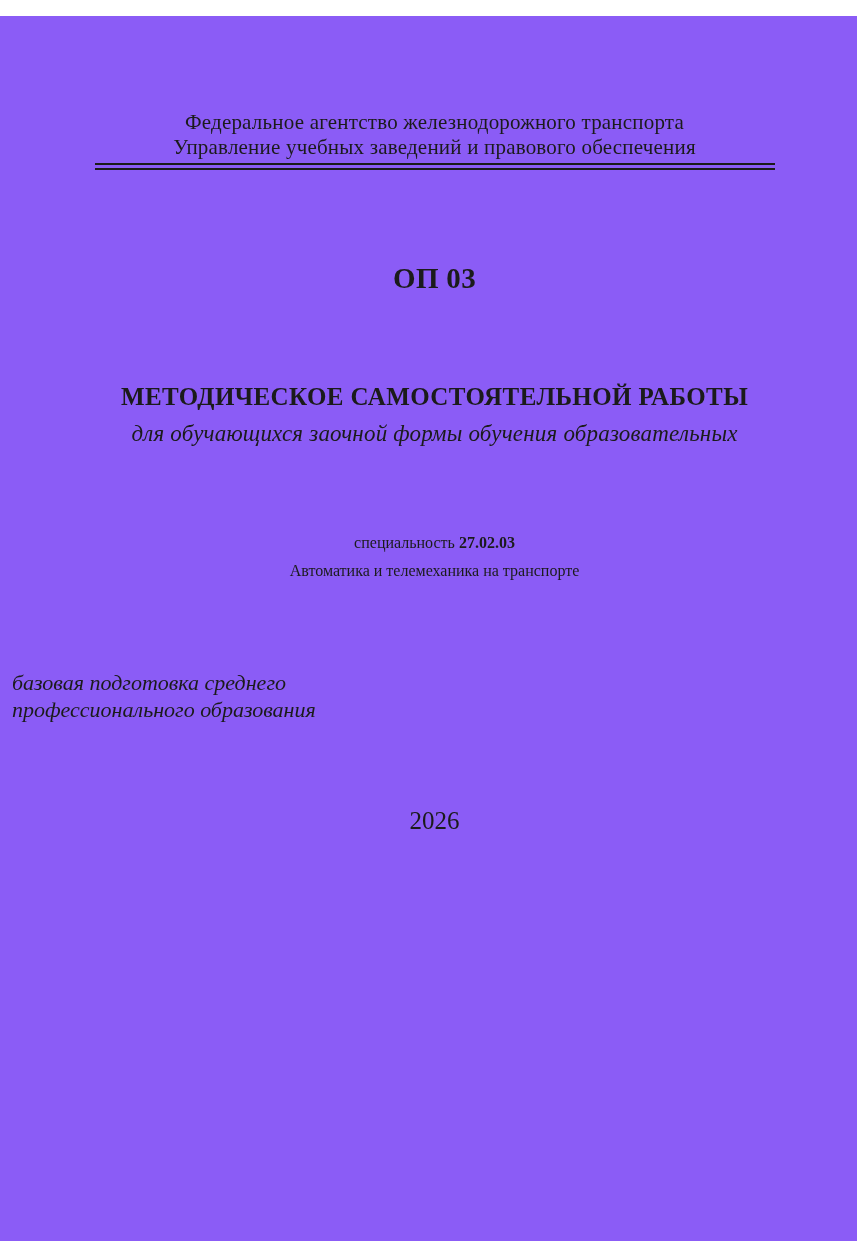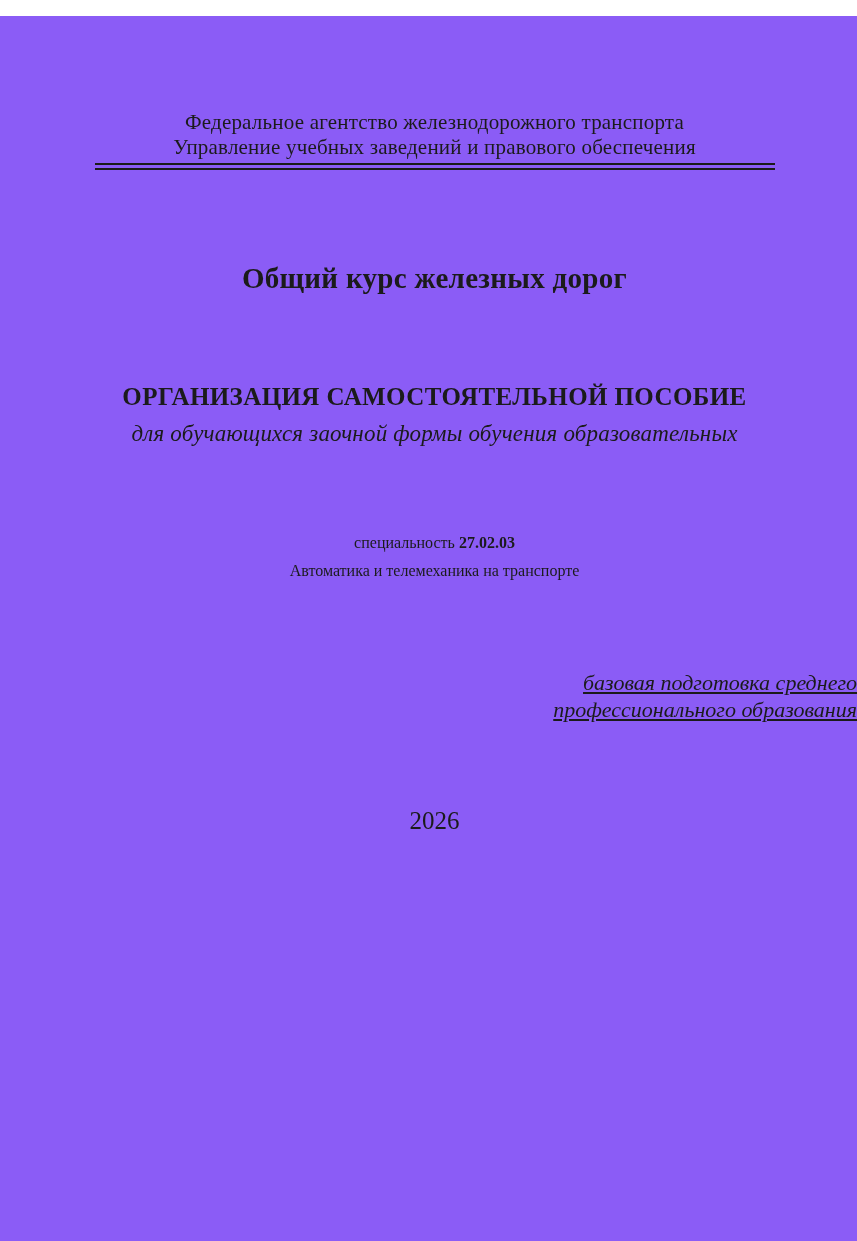--- a/index.html
+++ b/index.html
@@ -86,22 +86,21 @@
   .specialty-line {
     font-size: 16px;
     line-height: 28px;
     white-space: nowrap;
   }
   .specialty-code { font-weight: bold; }
 
   
   .prep-block {
     margin-top: 84px;
-    text-align: right;
-    text-decoration: underline;
+    text-align: left;
   }
   .prep-line {
     font-size: 22px;
     font-style: italic;
     line-height: 27px;
     white-space: nowrap;
   }
 
   
   .year-block {
@@ -125,25 +124,25 @@
     </div>
 
     <div class="rule"></div>
 
 
     <div class="rule"></div>
 
   </header>
 
   <section class="course-block">
-    <div class="course-line">Общий курс железных дорог</div>
+    <div class="course-line">ОП 03</div>
   </section>
 
   <section class="title-block">
-    <div class="title-line">ОРГАНИЗАЦИЯ САМОСТОЯТЕЛЬНОЙ ПОСОБИЕ</div>
+    <div class="title-line">МЕТОДИЧЕСКОЕ САМОСТОЯТЕЛЬНОЙ РАБОТЫ</div>
     <div class="subtitle-block">
       <div class="subtitle-line">для обучающихся заочной формы обучения образовательных</div>
     </div>
   </section>
 
   <section class="specialty-block">
     <div class="specialty-line"><span>специальность </span><span class="specialty-code">27.02.03</span></div>
     <div class="specialty-line">Автоматика и телемеханика на транспорте</div>
   </section>
 

